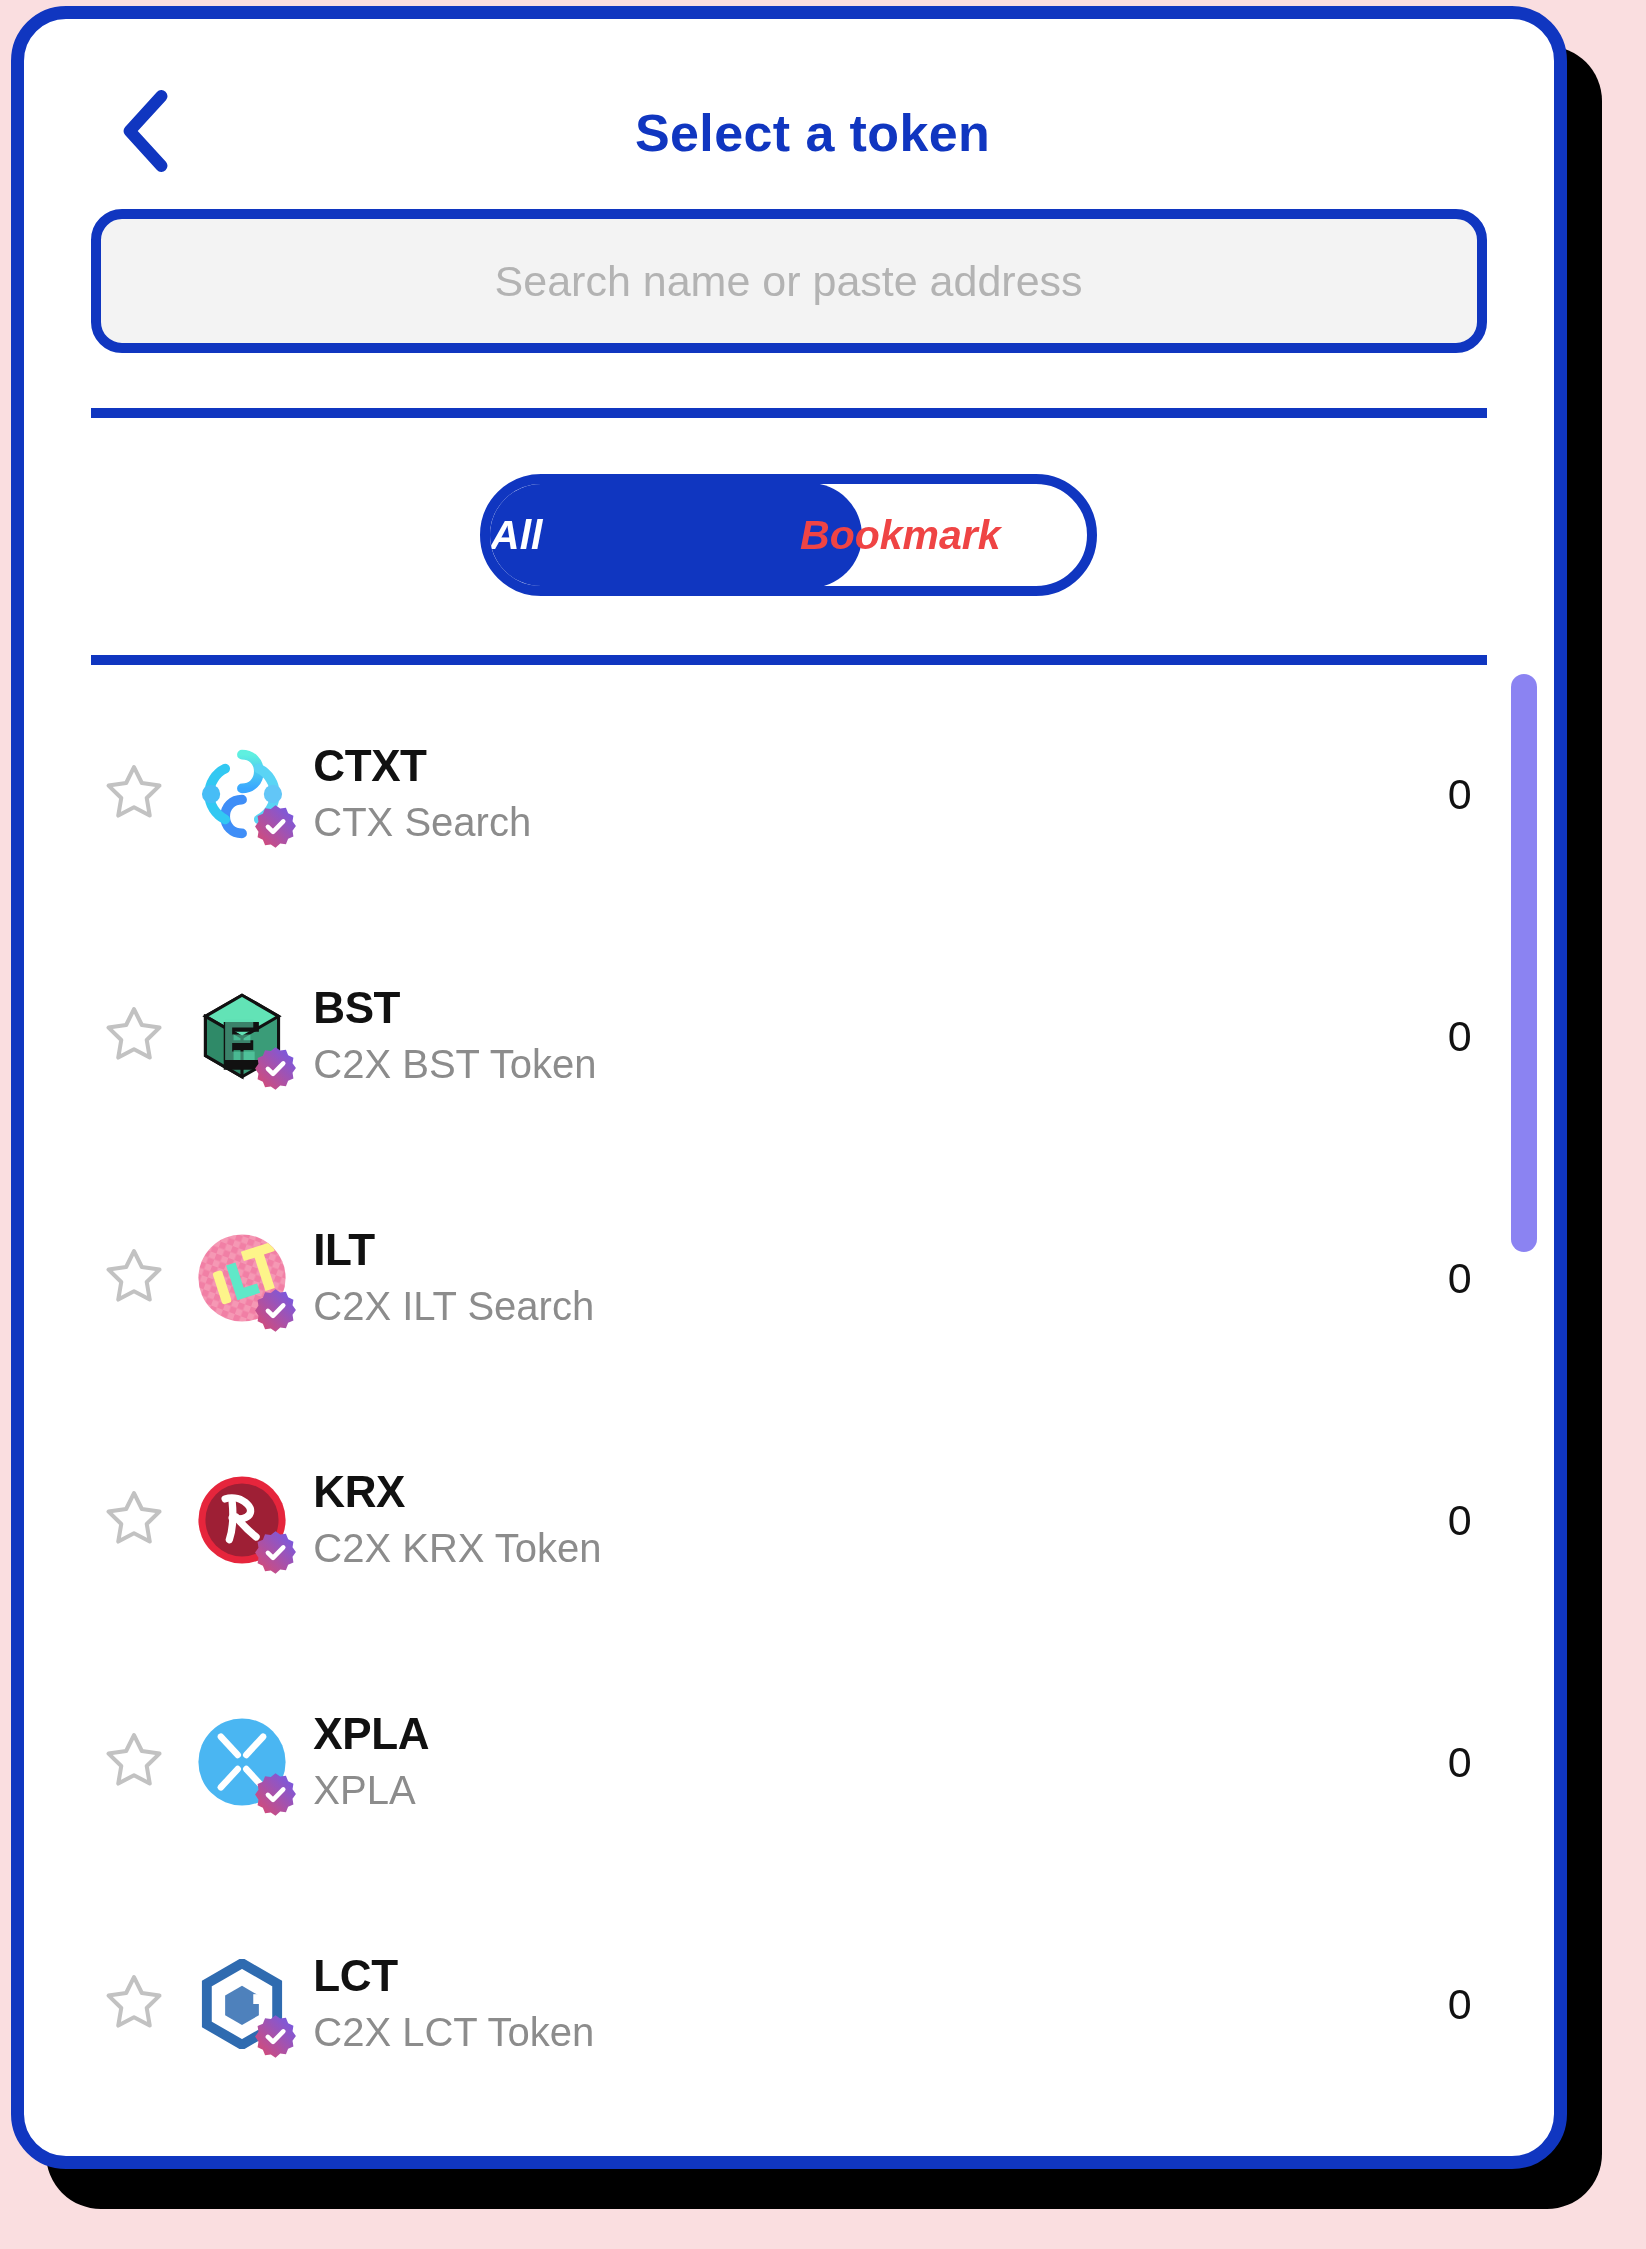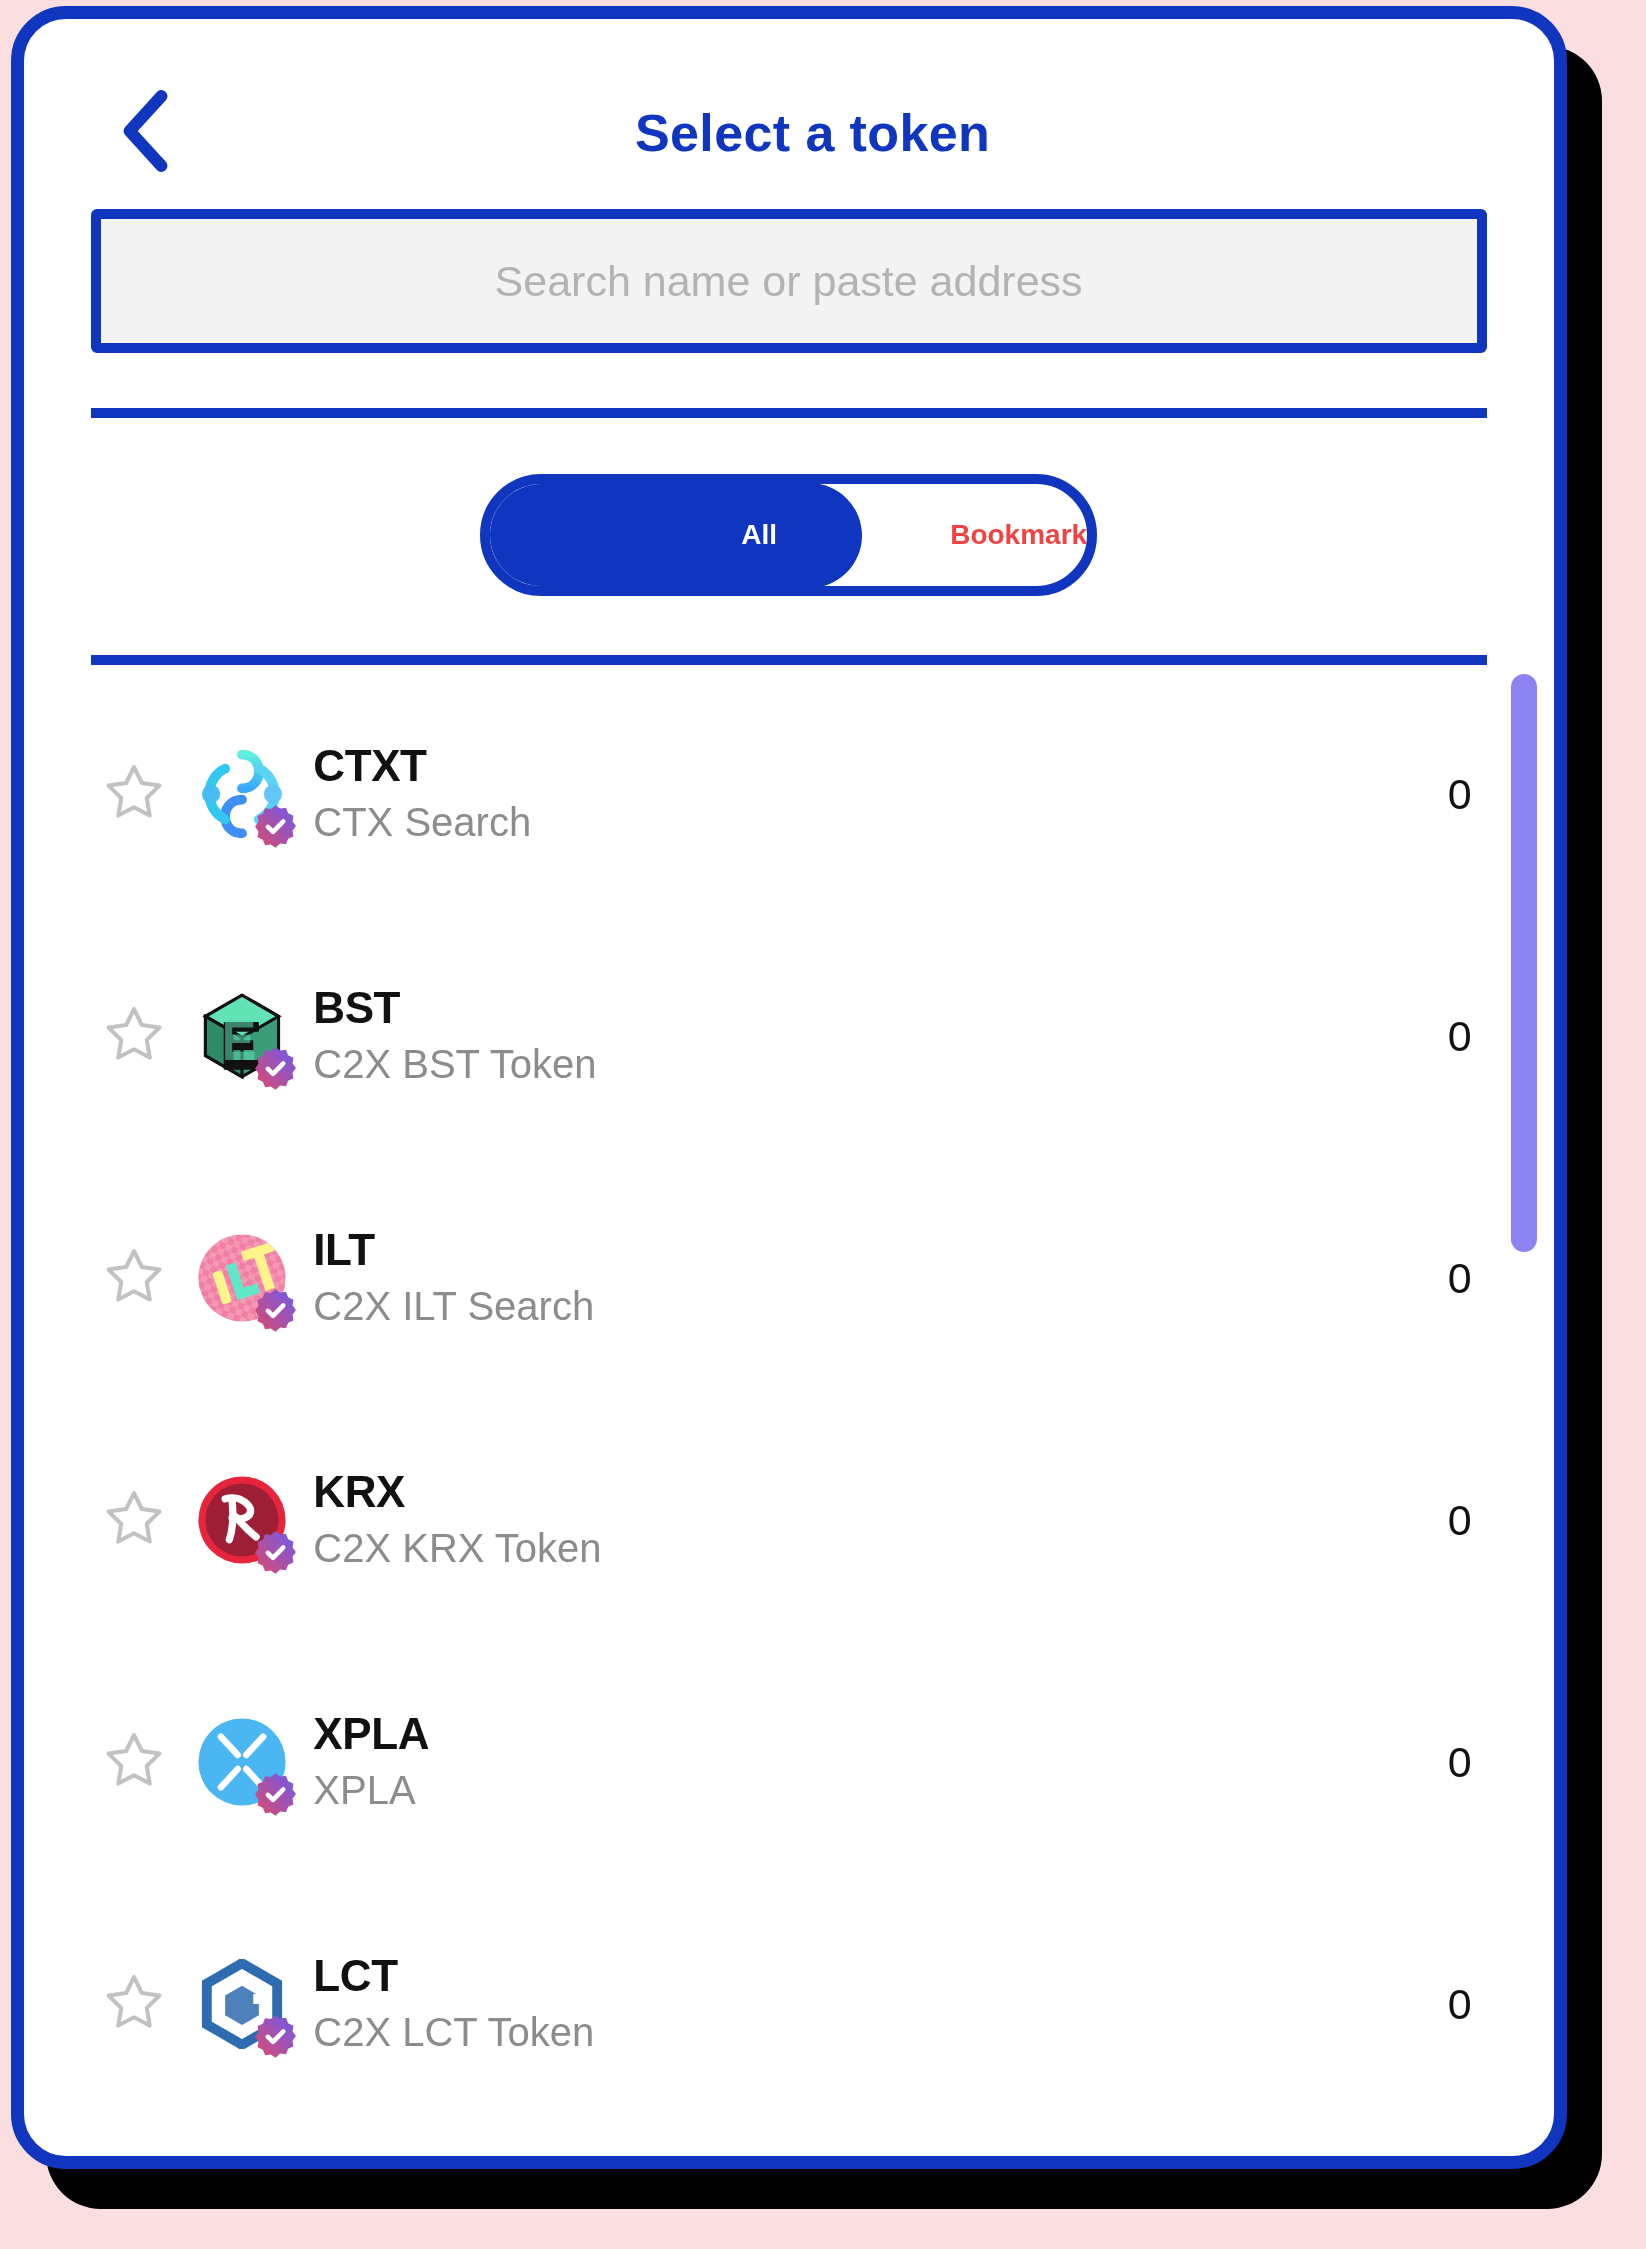--- a/index.html
+++ b/index.html
@@ -77,21 +77,21 @@
   .search-wrap {
     margin: 0 67px;
   }
   .search-input {
     display: block;
     width: 100%;
     box-sizing: border-box;
     height: 144px;
     background: #f3f3f3;
     border: 10.6px solid #1036c0;
-    border-radius: 6px;
+    border-radius: 31px;
     font-family: "Liberation Sans", sans-serif;
     font-size: 43px;
     color: #4a4a4a;
     text-align: center;
     outline: none;
     padding: 0 23px;
   }
   .search-input::placeholder {
     color: #b3b3b3;
     opacity: 1;
@@ -138,25 +138,26 @@
     width: 111px;
     background: #1036c0;
     border-radius: 0 73px 73px 0;
   }
   .seg {
     position: relative;
     z-index: 2;
     flex: 1;
     display: flex;
     align-items: center;
-    justify-content: flex-end;
-    font-size: 28px;
+    justify-content: flex-start;
+    font-size: 41px;
     font-weight: 700;
     cursor: pointer;
     user-select: none;
+    font-style: italic;
   }
   .seg.active { color: #ffffff; }
   .seg.inactive { color: #ef4444; padding-left: 23px; }
 
   
   .list-scroll {
     position: relative;
     height: 1445px;
     overflow: hidden;
   }

